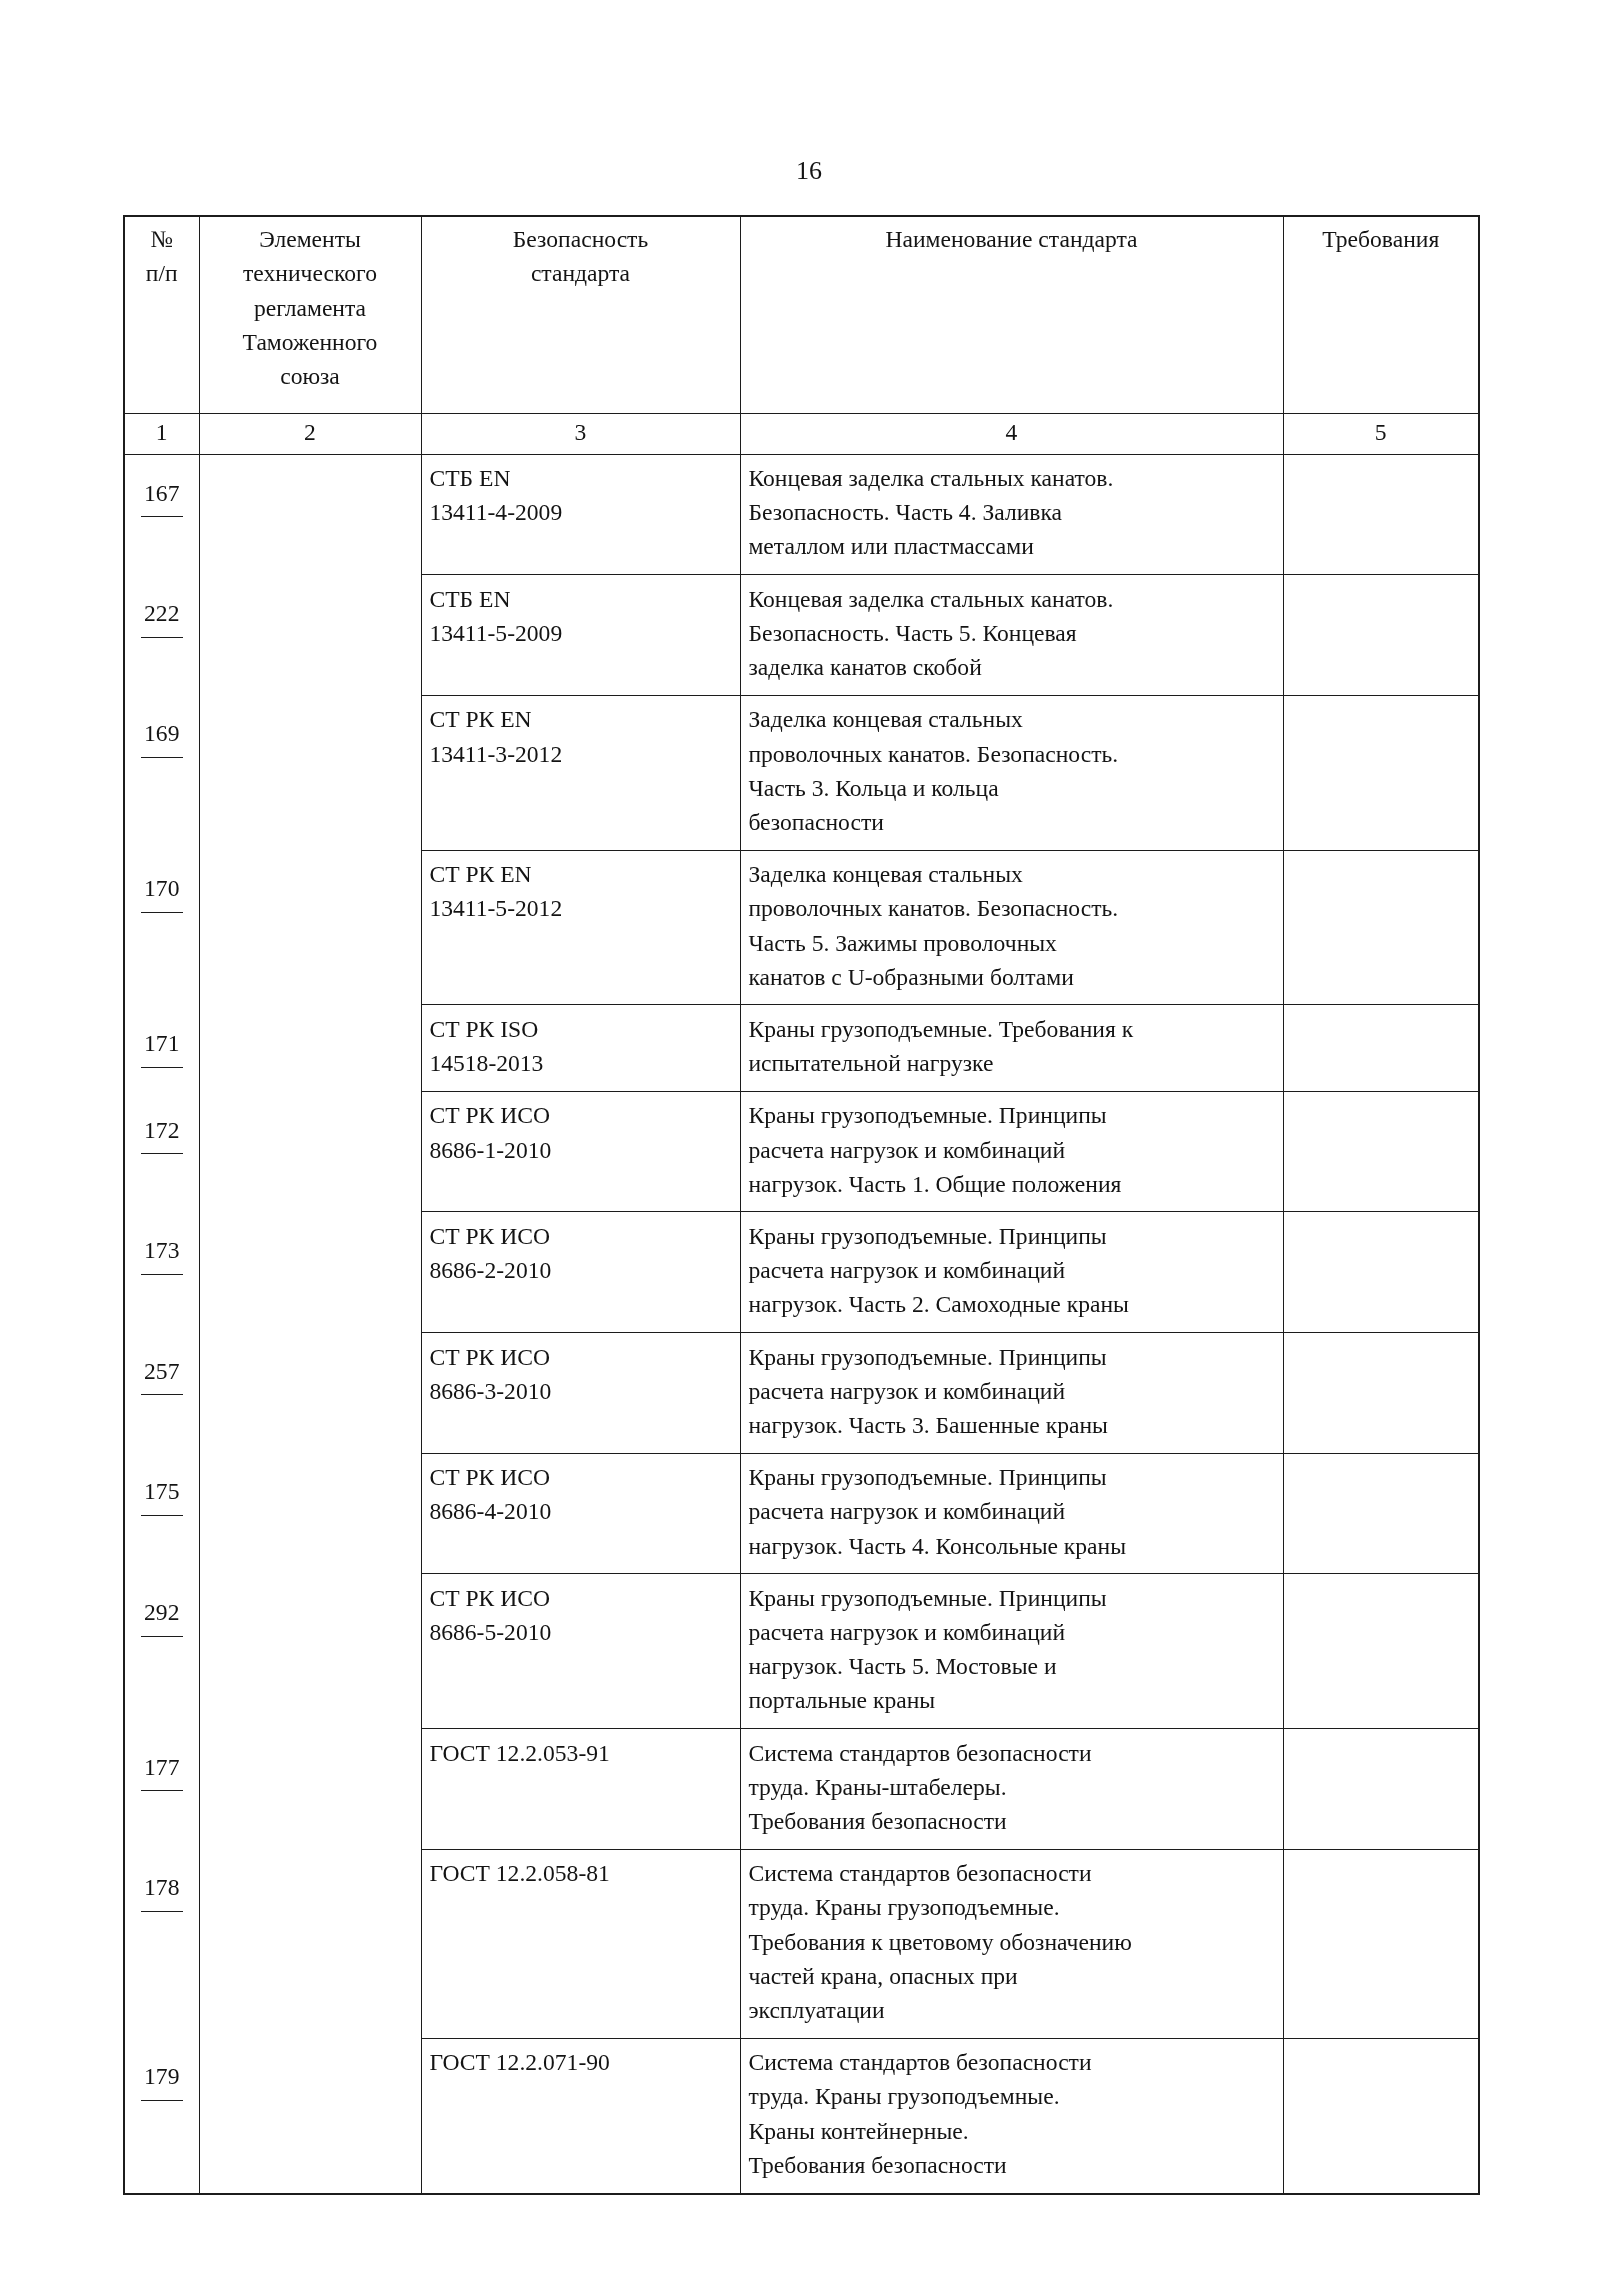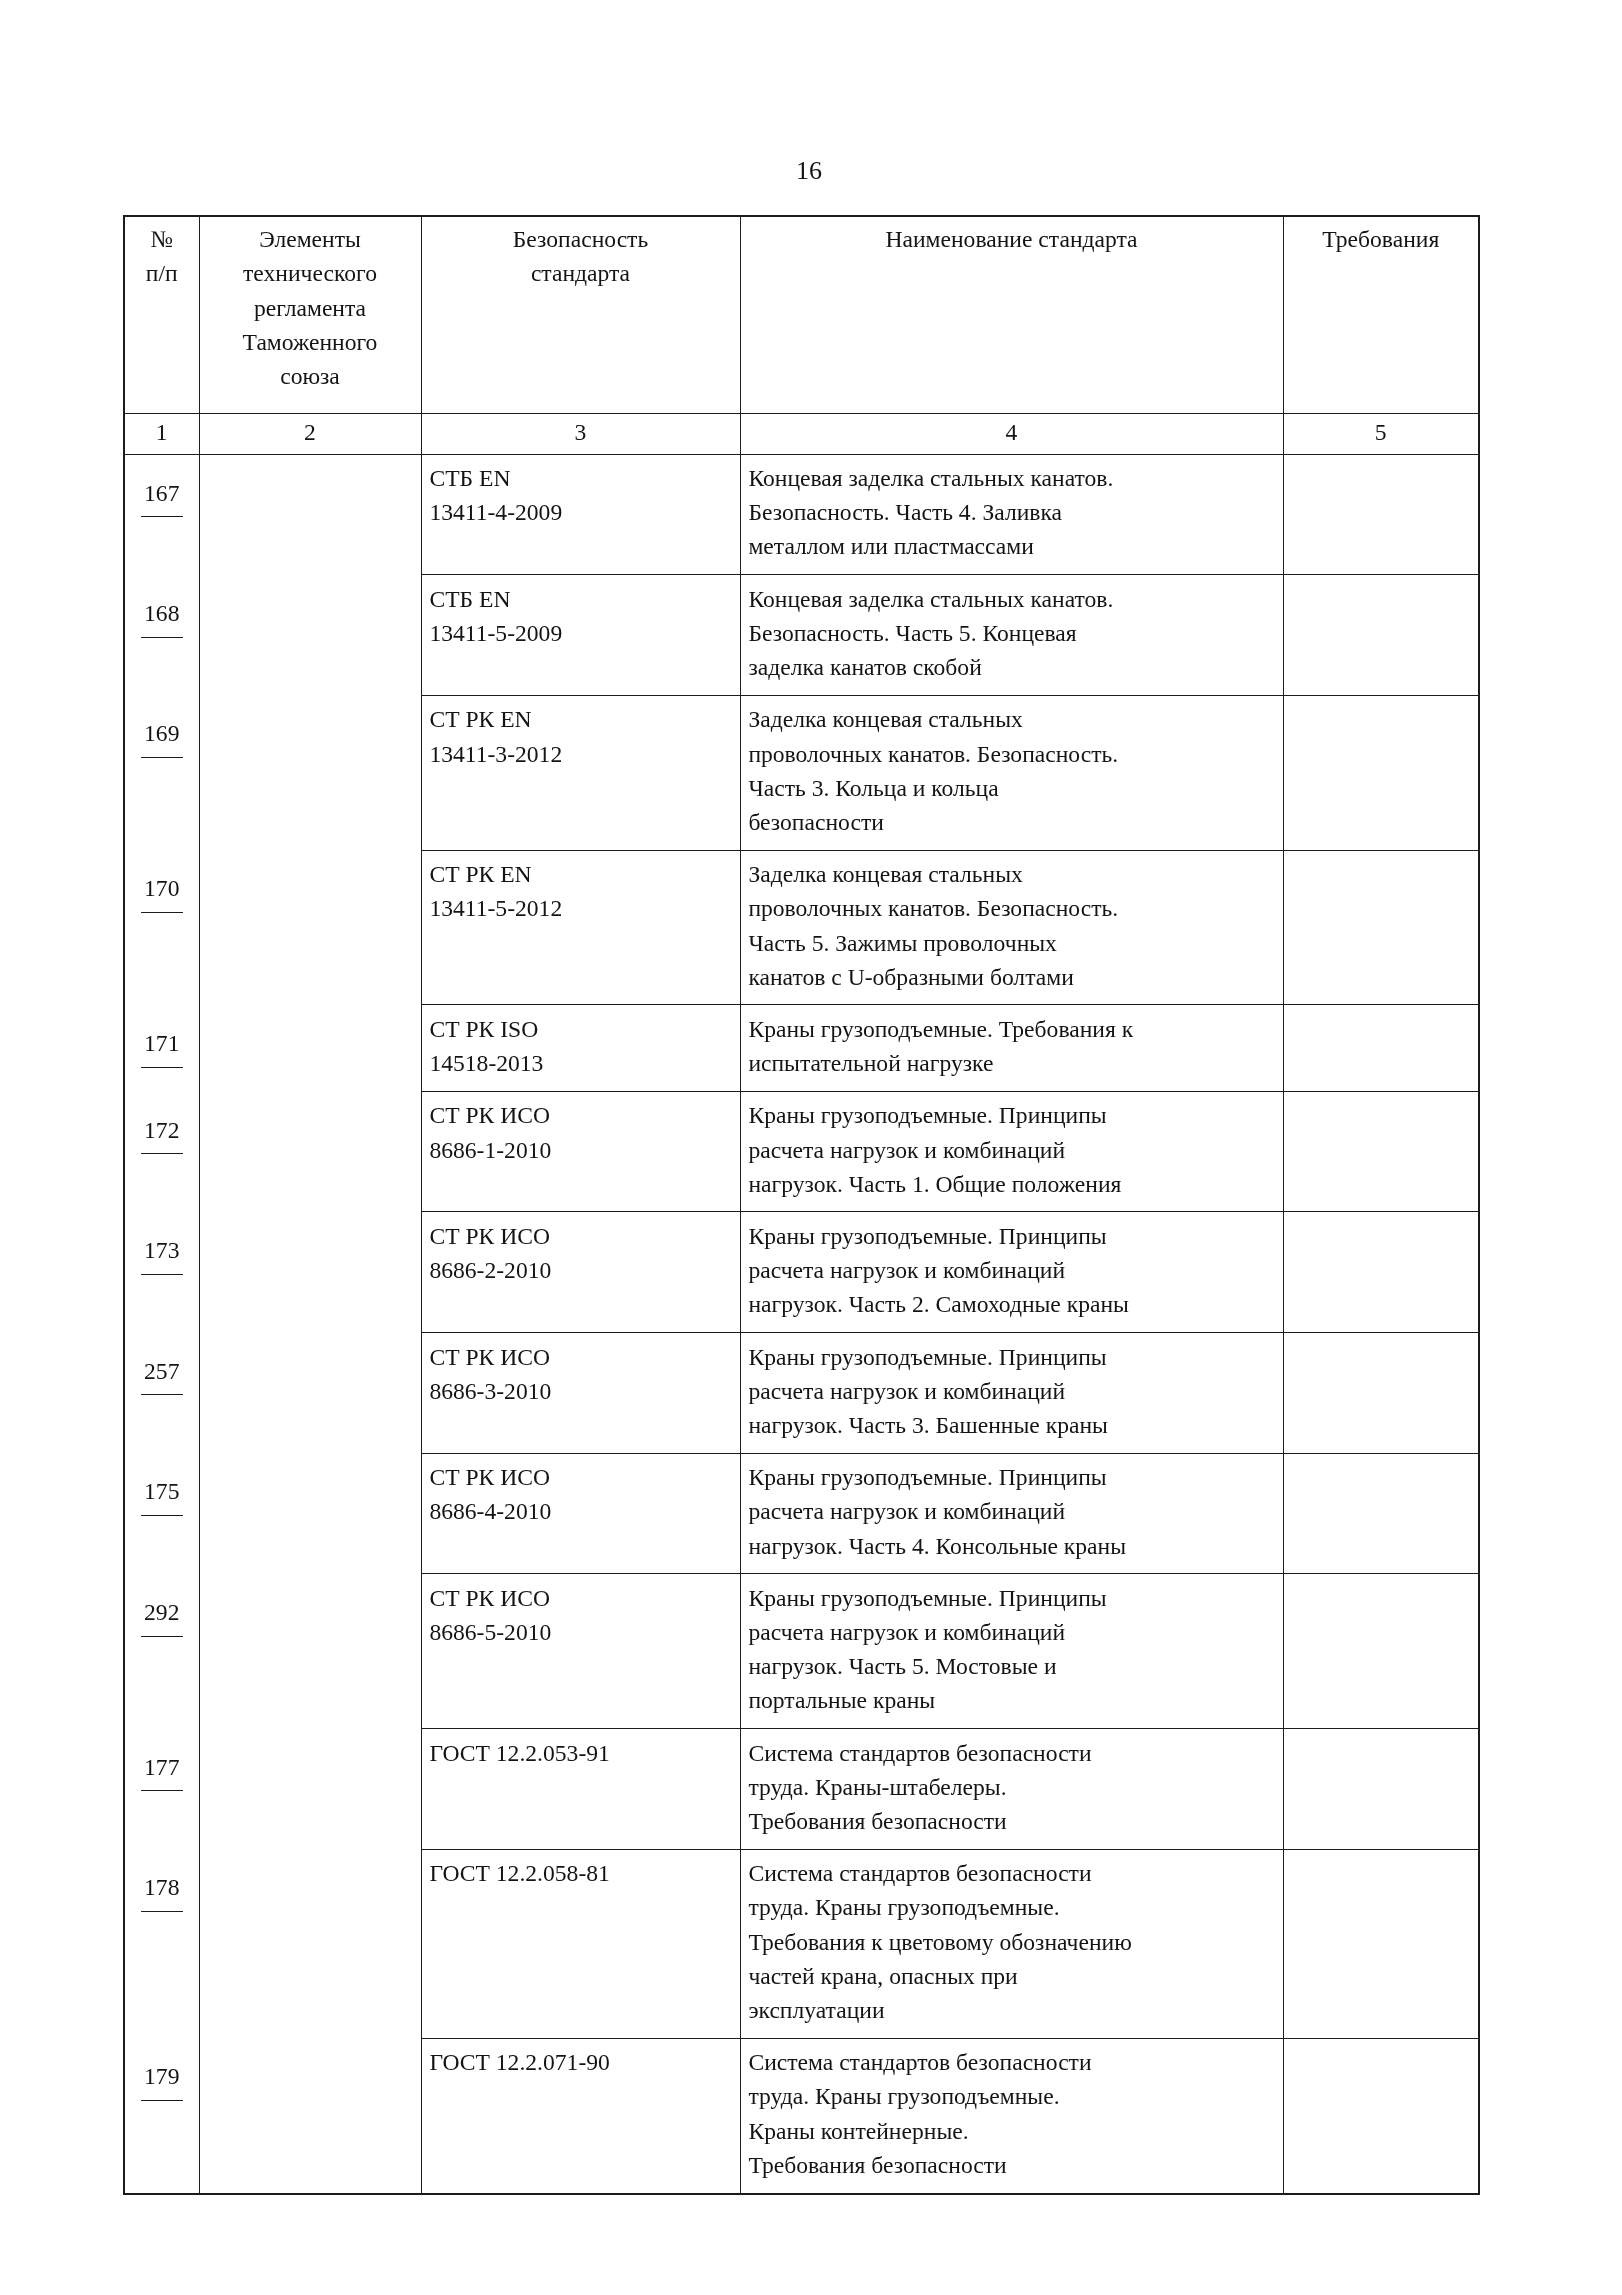--- a/index.html
+++ b/index.html
@@ -112,21 +112,21 @@
       <td class="c1"><div class="numbox">167</div></td>
       <td class="c2" rowspan="13"></td>
       <td class="c3">СТБ EN
 13411-4-2009</td>
       <td class="c4">Концевая заделка стальных канатов.
 Безопасность. Часть 4. Заливка
 металлом или пластмассами</td>
       <td class="c5"></td>
     </tr>
     <tr>
-      <td class="c1"><div class="numbox">168</div></td>
+      <td class="c1"><div class="numbox">222</div></td>
       <td class="c3">СТБ EN
 13411-5-2009</td>
       <td class="c4">Концевая заделка стальных канатов.
 Безопасность. Часть 5. Концевая
 заделка канатов скобой</td>
       <td class="c5"></td>
     </tr>
     <tr>
       <td class="c1"><div class="numbox">169</div></td>
       <td class="c3">СТ РК EN

